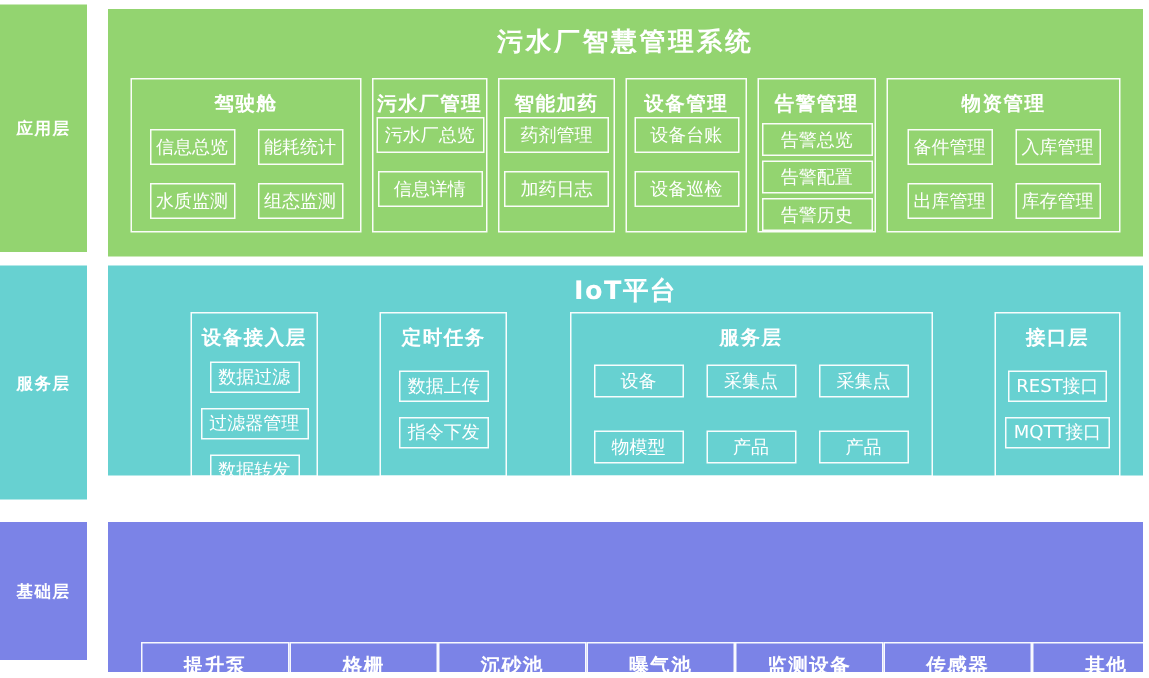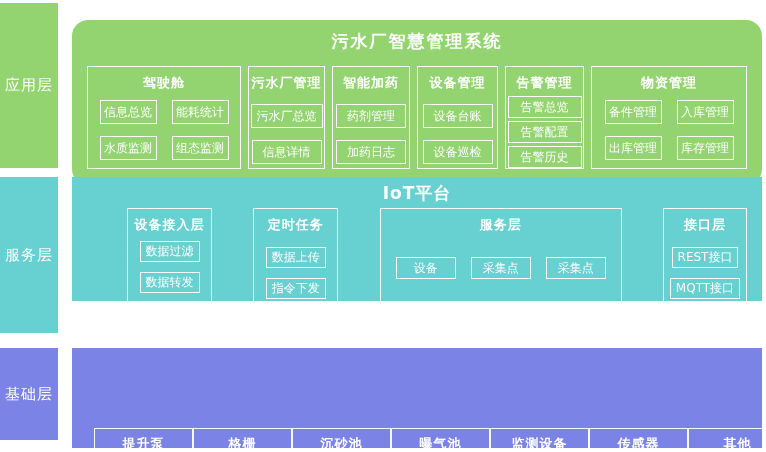--- a/index.html
+++ b/index.html
@@ -3,57 +3,57 @@
 <meta charset="utf-8">
 <style>
   html,body{margin:0;padding:0;}
   body{
     width:766px;height:452px;position:relative;background:#ffffff;
     font-family:"DejaVu Sans","Liberation Sans",sans-serif;overflow:hidden;
     --c-app:#93d470;--c-service:#67d1d1;--c-base:#7b83e7;--c-text:#ffffff;
   }
   .side-label{
     position:absolute;left:0;width:58px;display:flex;align-items:center;justify-content:center;
-    color:var(--c-text);font-weight:normal;font-size:15px;letter-spacing:1px;
+    color:var(--c-text);font-weight:bold;font-size:11px;letter-spacing:1px;
   }
   #side-app{top:3px;height:165px;background:var(--c-app);}
   #side-service{top:177px;height:156px;background:var(--c-service);}
   #side-base{top:348px;height:92px;background:var(--c-base);}
 
   .band{position:absolute;left:72px;width:690px;color:var(--c-text);}
-  #band-app{top:20px;height:165px;background:var(--c-app);border-radius:16px;}
-  #band-service{top:177px;height:124px;background:var(--c-service);}
+  #band-app{top:6px;height:165px;background:var(--c-app);}
+  #band-service{top:177px;height:140px;background:var(--c-service);}
   #band-base{top:348px;height:100px;background:var(--c-base);}
 
   .band-title{text-align:center;font-weight:bold;font-size:17px;letter-spacing:2px;}
   #band-app .band-title{padding-top:10px;}
   #band-service .band-title{padding-top:5px;letter-spacing:1px;}
   #band-base .band-title{padding-top:9px;font-size:16px;}
 
   .groups{position:absolute;left:15px;right:15px;display:flex;justify-content:space-between;}
   #band-app .groups{top:46px;height:103px;}
   #band-service .groups{top:31px;height:110px;padding-left:40px;}
 
   .group{border:1px solid rgba(255,255,255,.95);display:flex;flex-direction:column;align-items:center;}
   .group-title{font-size:13px;font-weight:bold;margin-top:7px;letter-spacing:1px;white-space:nowrap;}
 
   .item{
     border:1px solid rgba(255,255,255,.95);display:flex;align-items:center;justify-content:center;
     font-size:12px;height:22px;padding:0 5px;white-space:nowrap;
   }
   .grid2{display:grid;grid-template-columns:repeat(2,57px);gap:12px 15px;margin-top:8px;font-family:Liberation Serif, serif;}
   .grid2 .item{padding:0;}
-  .col{display:flex;flex-direction:column;align-items:center;gap:12px;margin-top:12px;}
+  .col{display:flex;flex-direction:column;align-items:center;gap:12px;margin-top:0;}
   .col .item{min-width:58px;}
   .col-tight{gap:3px;margin-top:4px;}
   .col-tight .item{height:20px;min-width:62px;}
   .svc-col{display:flex;flex-direction:column;align-items:center;gap:10px;margin-top:7px;}
   .svc-col .item{height:19px;}
   .svc-spread{margin-top:13px;}
-  .grid3{display:grid;grid-template-columns:repeat(3,60px);gap:38px 15px;margin-top:23px;}
+  .grid3{display:grid;grid-template-columns:repeat(3,60px);gap:22px 15px;margin-top:9px;}
   .grid3 .item{height:20px;padding:0;}
 
   .base-items{position:absolute;left:22px;right:16px;top:52px;display:flex;justify-content:space-between;margin-top:28px;}
   .base-item{
     border:1px solid rgba(255,255,255,.95);height:29px;min-width:71px;padding:0 13px;
     display:flex;align-items:center;justify-content:center;font-size:13px;font-weight:bold;letter-spacing:1px;white-space:nowrap;
   }
 </style>
 </head>
 <body style="--c-app: #93d470; --c-service: #67d1d1; --c-base: #7b83e7; --c-text: #ffffff;">
@@ -123,20 +123,21 @@
 </div>
 
 <div class="band" id="band-service">
   <div class="band-title">IoT平台</div>
   <div class="groups">
 
     <div class="group" style="width:83px">
       <div class="group-title">设备接入层</div>
       <div class="svc-col">
         <div class="item">数据过滤</div>
+        <div class="item">过滤器管理</div>
         <div class="item">数据转发</div>
       </div>
     </div>
 
 
     <div class="group" style="width:83px">
       <div class="group-title">定时任务</div>
       <div class="svc-col svc-spread">
         <div class="item">数据上传</div>
         <div class="item">指令下发</div>

